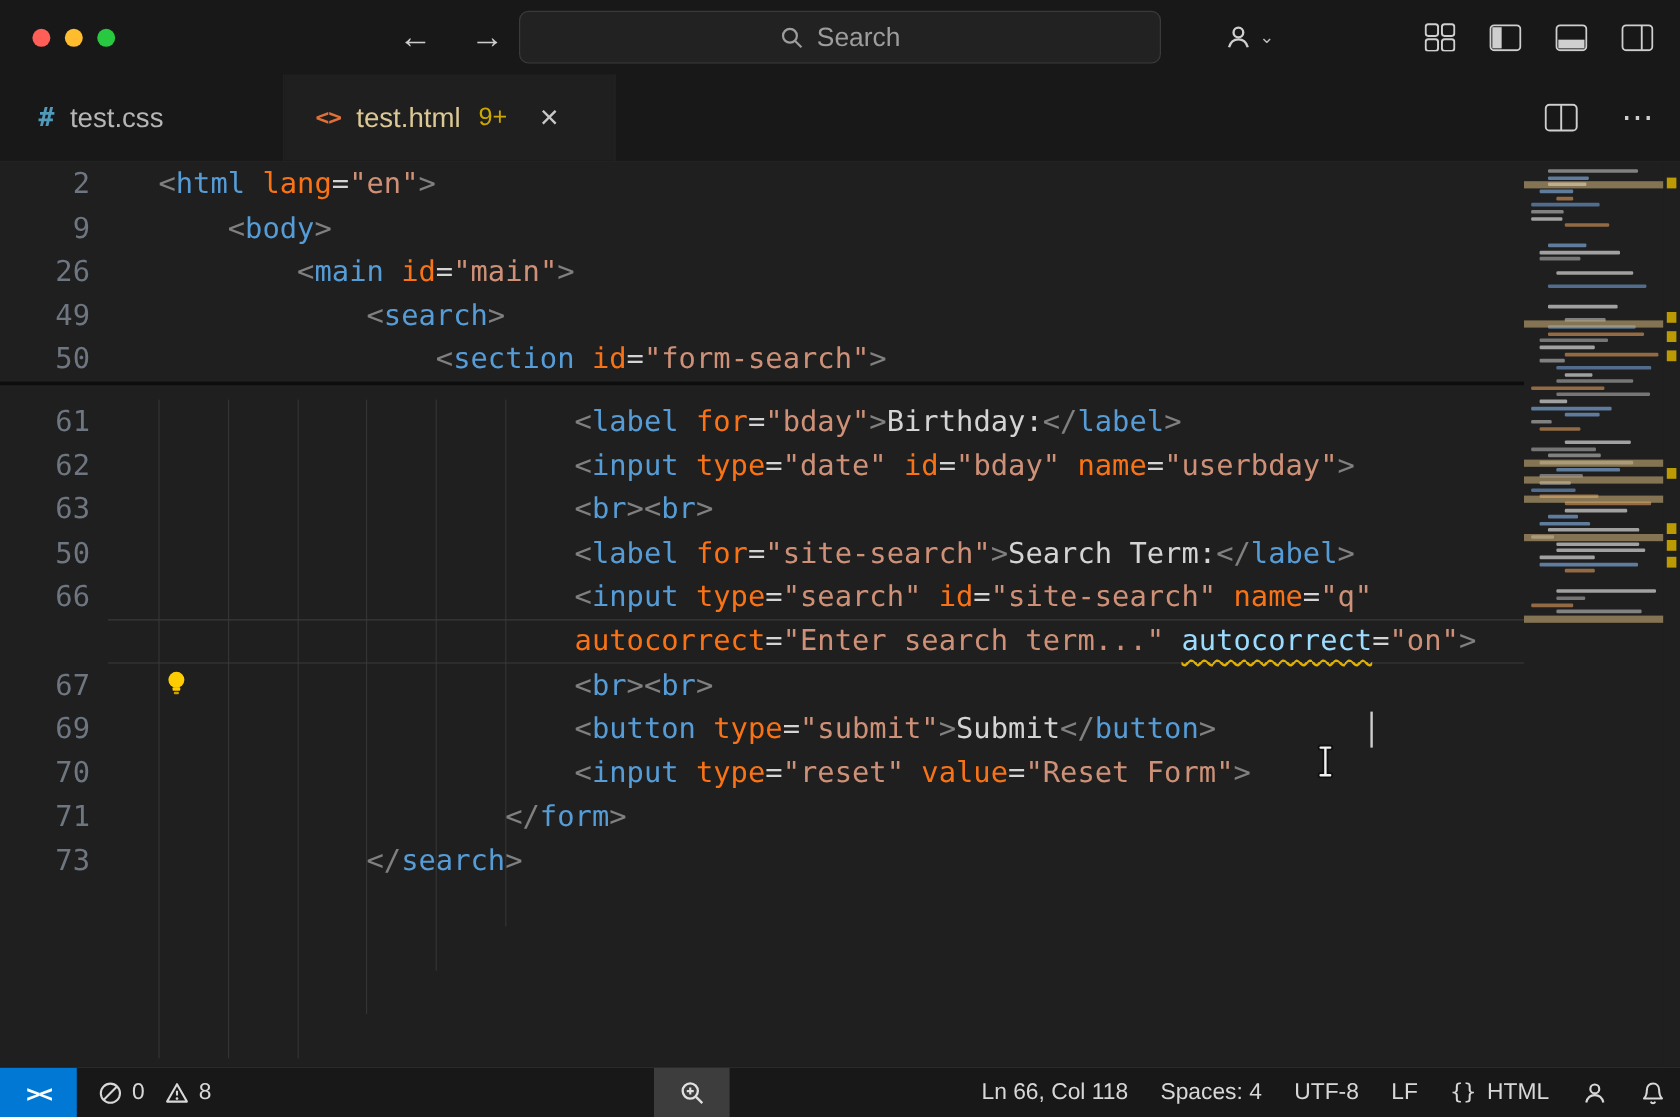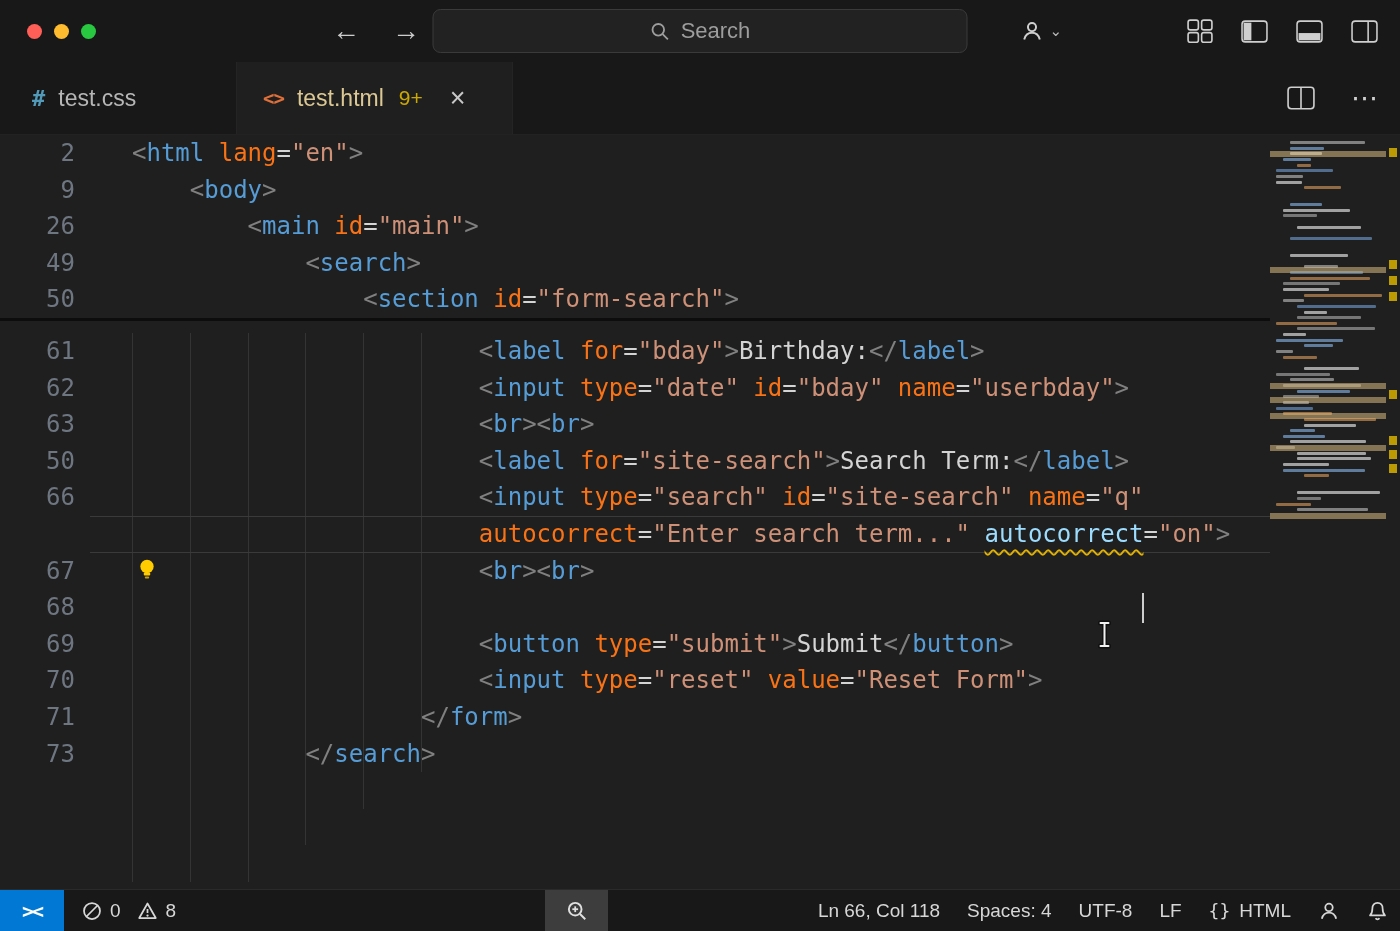--- a/index.html
+++ b/index.html
@@ -200,24 +200,20 @@
           <span class="gutter">66</span>
           <span class="content"><span class="tk-x">                        </span><span class="tk-p">&lt;</span><span class="tk-t">input</span><span class="tk-x"> </span><span class="tk-a">type</span><span class="tk-o">=</span><span class="tk-s">"search"</span><span class="tk-x"> </span><span class="tk-a">id</span><span class="tk-o">=</span><span class="tk-s">"site-search"</span><span class="tk-x"> </span><span class="tk-a">name</span><span class="tk-o">=</span><span class="tk-s">"q"</span><span class="tk-x"> </span></span>
         </div>
         <div class="line current">
           <span class="gutter"></span>
           <span class="content"><span class="tk-x">                        </span><span class="tk-a">autocorrect</span><span class="tk-o">=</span><span class="tk-s">"Enter search term..."</span><span class="tk-x"> </span><span class="tk-w">autocorrect</span><span class="tk-o">=</span><span class="tk-s">"on"</span><span class="tk-p">&gt;</span></span>
         </div>
         <div class="line">
           <span class="gutter">67</span>
           <span class="content"><span class="tk-x">                        </span><span class="tk-p">&lt;</span><span class="tk-t">br</span><span class="tk-p">&gt;</span><span class="tk-p">&lt;</span><span class="tk-t">br</span><span class="tk-p">&gt;</span></span>
-        </div>
-        <div class="line">
-          <span class="gutter">68</span>
-          <span class="content"></span>
         </div>
         <div class="line">
           <span class="gutter">69</span>
           <span class="content"><span class="tk-x">                        </span><span class="tk-p">&lt;</span><span class="tk-t">button</span><span class="tk-x"> </span><span class="tk-a">type</span><span class="tk-o">=</span><span class="tk-s">"submit"</span><span class="tk-p">&gt;</span><span class="tk-x">Submit</span><span class="tk-p">&lt;/</span><span class="tk-t">button</span><span class="tk-p">&gt;</span></span>
         </div>
         <div class="line">
           <span class="gutter">70</span>
           <span class="content"><span class="tk-x">                        </span><span class="tk-p">&lt;</span><span class="tk-t">input</span><span class="tk-x"> </span><span class="tk-a">type</span><span class="tk-o">=</span><span class="tk-s">"reset"</span><span class="tk-x"> </span><span class="tk-a">value</span><span class="tk-o">=</span><span class="tk-s">"Reset Form"</span><span class="tk-p">&gt;</span></span>
         </div>
         <div class="line">

